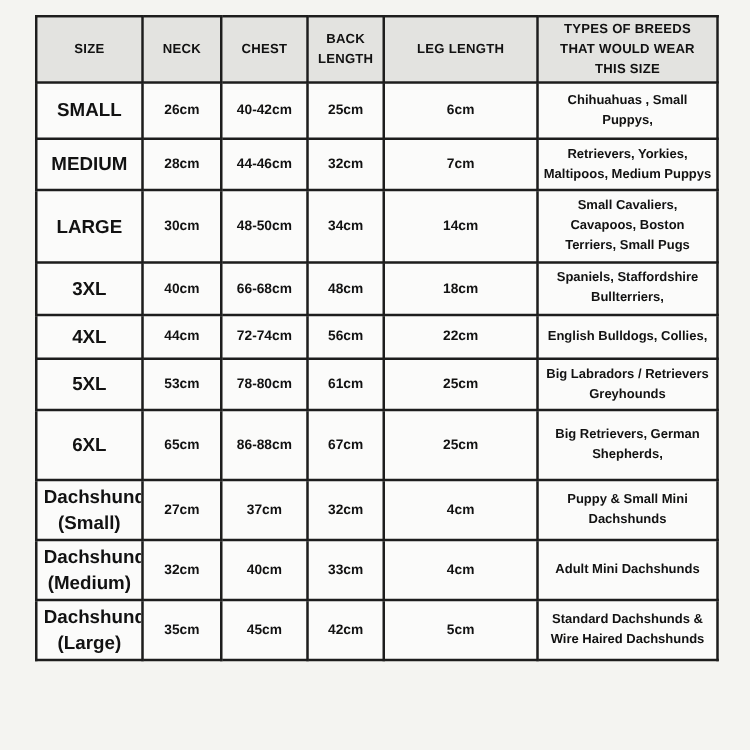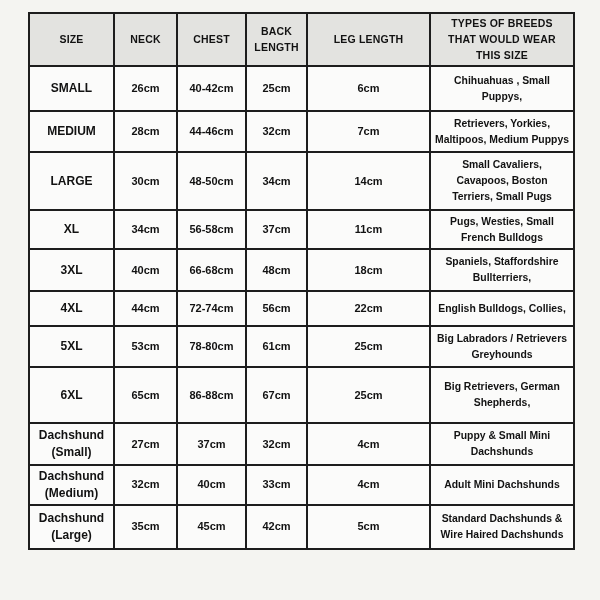--- a/index.html
+++ b/index.html
@@ -39,21 +39,21 @@
   td {
     background: #fbfbfa;
     font-size: 11px;
     line-height: 1.4;
   }
   td.col-breeds {
     font-size: 10.4px;
     line-height: 1.55;
     padding: 2px 4px;
   }
-  td.col-size { font-size: 12px; line-height: 1.4; }
+  td.col-size { font-size: 15px; line-height: 1.4; }
 </style>
 </head>
 <body>
 
 <div class="stage">
   <table class="size-chart">
     <colgroup>
       <col style="width:85px">
       <col style="width:63px">
       <col style="width:69px">
@@ -88,28 +88,20 @@
         <td class="col-num">7cm</td>
         <td class="col-breeds">Retrievers, Yorkies, Maltipoos, Medium Puppys</td>
       </tr>
       <tr style="height:58px">
         <td class="col-size">LARGE</td>
         <td class="col-num">30cm</td>
         <td class="col-num">48-50cm</td>
         <td class="col-num">34cm</td>
         <td class="col-num">14cm</td>
         <td class="col-breeds">Small Cavaliers, Cavapoos,  Boston Terriers, Small Pugs</td>
-      </tr>
-      <tr style="height:39px">
-        <td class="col-size">XL</td>
-        <td class="col-num">34cm</td>
-        <td class="col-num">56-58cm</td>
-        <td class="col-num">37cm</td>
-        <td class="col-num">11cm</td>
-        <td class="col-breeds">Pugs, Westies, Small French Bulldogs</td>
       </tr>
       <tr style="height:42px">
         <td class="col-size">3XL</td>
         <td class="col-num">40cm</td>
         <td class="col-num">66-68cm</td>
         <td class="col-num">48cm</td>
         <td class="col-num">18cm</td>
         <td class="col-breeds">Spaniels, Staffordshire Bullterriers,</td>
       </tr>
       <tr style="height:35px">

